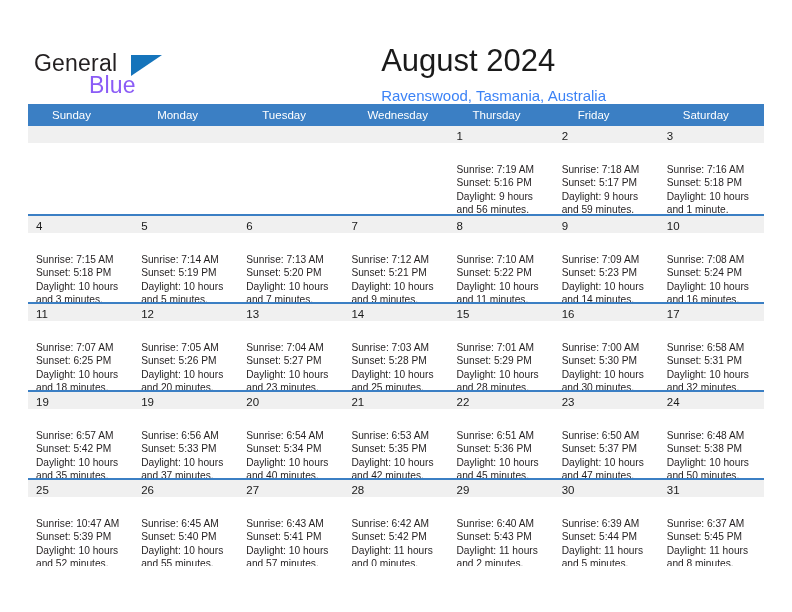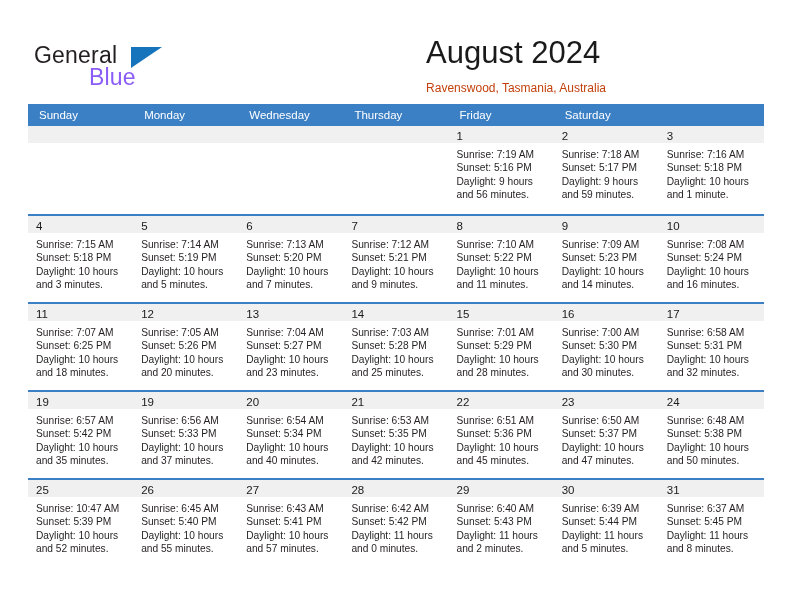--- a/index.html
+++ b/index.html
@@ -18,21 +18,21 @@
     position: relative;
     width: 792px;
     height: 612px;
     box-sizing: border-box;
   }
 
   
   .header {
     position: absolute;
     left: 0;
-    top: 4px;
+    top: 12px;
     width: 640px;
     height: 100px;
   }
   .brand {
     position: absolute;
     left: 34px;
     top: 38px;
     width: 200px;
     height: 52px;
   }
@@ -70,22 +70,22 @@
     text-align: left;
   }
   .cal-title {
     font-size: 31px;
     font-weight: normal;
     color: #1a1a1a;
     line-height: 38px;
     white-space: nowrap;
   }
   .cal-subtitle {
-    font-size: 12px;
-    color: #c2410c;
+    font-size: 15px;
+    color: #3b82f6;
     line-height: 20px;
     margin-top: 6px;
     white-space: nowrap;
   }
 
   
   .calendar {
     position: absolute;
     left: 28px;
     top: 104px;
@@ -95,21 +95,21 @@
     display: flex;
     background: #3b7fc4;
     height: 22px;
   }
   .weekday {
     width: 105.14px;
     flex: 0 0 105.14px;
     color: #ffffff;
     font-size: 11.5px;
     line-height: 22px;
-    padding-left: 11px;
+    padding-left: 24px;
     box-sizing: border-box;
     white-space: nowrap;
   }
   .week {
     display: flex;
     border-top: 2px solid #3b7fc4;
     height: 88px;
     box-sizing: border-box;
   }
   .week.first {
@@ -131,21 +131,21 @@
   }
   .day-num {
     font-size: 11.5px;
     color: #1a1a1a;
     line-height: 17px;
   }
   .day.empty .day-head {
     background: #f0f0f0;
   }
   .day-body {
-    padding: 5px 6px 0 8px;
+    padding: 20px 6px 0 8px;
     box-sizing: border-box;
   }
   .day-line {
     font-size: 10.2px;
     line-height: 13.4px;
     color: #231f20;
     white-space: nowrap;
   }
 </style>
 </head>
@@ -162,20 +162,21 @@
     <div class="title-block">
       <div class="cal-title">August 2024</div>
       <div class="cal-subtitle">Ravenswood, Tasmania, Australia</div>
     </div>
   </div>
 
   <div class="calendar">
     <div class="weekdays">
       <div class="weekday">Sunday</div>
       <div class="weekday">Monday</div>
+      <div class="weekday">Tuesday</div>
       <div class="weekday">Wednesday</div>
       <div class="weekday">Thursday</div>
       <div class="weekday">Friday</div>
       <div class="weekday">Saturday</div>
     </div>
     <div id="weeks-container">
         <div class="week first">
           <div class="day empty">
             <div class="day-head"><span class="day-num"></span></div>
             <div class="day-body"></div>

